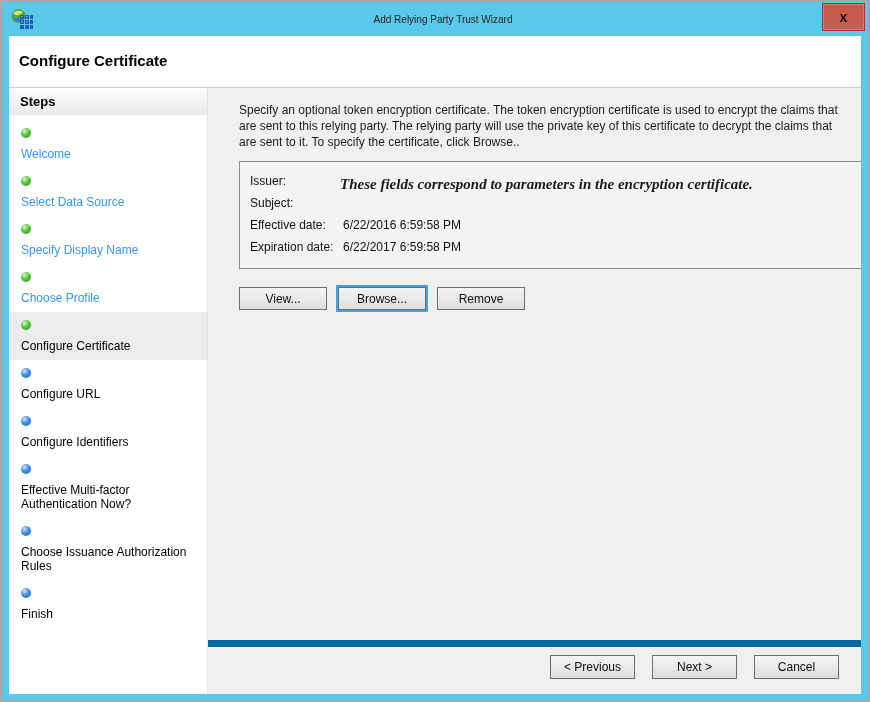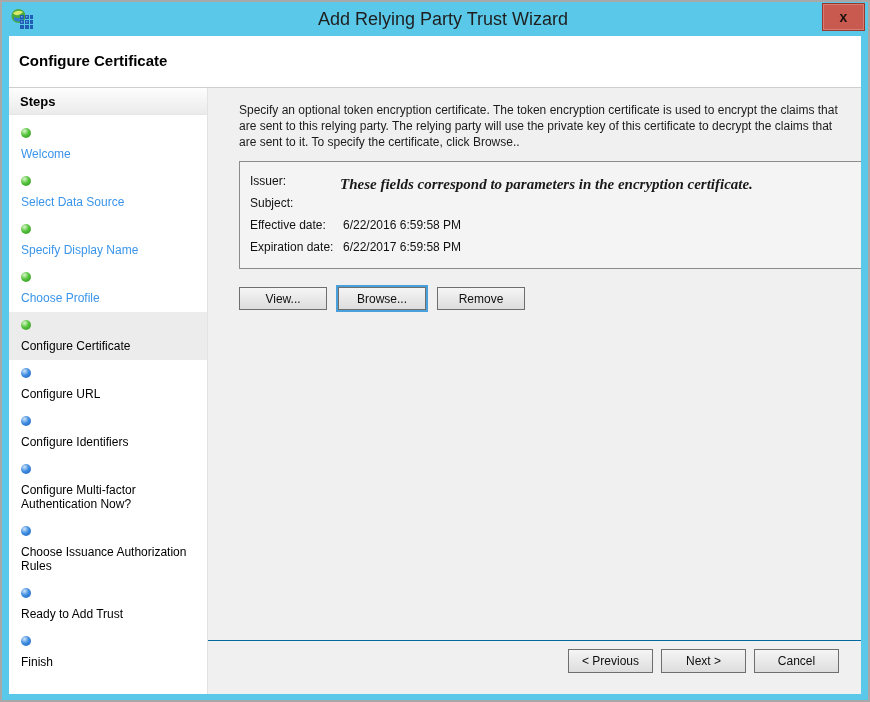--- a/index.html
+++ b/index.html
@@ -8,21 +8,21 @@
   .frame{
     position:relative; width:870px; height:702px;
     border:2px solid #a8a8a8; background:#5ac8e9;
   }
 
   
   .titlebar{ height:34px; position:relative; display:flex; align-items:center; }
   .app-icon{ margin-left:8px; width:24px; height:22px; flex:none; }
   .window-title{
     position:absolute; left:16px; right:0; text-align:center;
-    font-size:18px; color:#1e1e1e; pointer-events:none;
+    font-size:10px; color:#1e1e1e; pointer-events:none;
   }
   .close-btn{
     position:absolute; right:3px; top:1px; width:43px; height:28px;
     background:#c95a50; border:1px solid #963a30;
     color:#1a100e; font-weight:bold; font-size:14px; line-height:26px;
     text-align:center; cursor:default;
     box-shadow:inset 0 0 0 1px #d97c72;
   }
 
   
@@ -81,23 +81,23 @@
   .win-btn{
     font-family:"Liberation Sans",sans-serif; font-size:12px; color:#0f0f0f;
     background:linear-gradient(#f5f5f5,#dddddd);
     border:1px solid #6e6e6e; height:23px; cursor:default;
   }
   .cert-actions{ margin-top:18px; display:flex; gap:11px; }
   .cert-actions .win-btn{ width:88px; }
   .cert-actions .win-btn.focused{ outline:2px solid #4aa0da; outline-offset:0; }
 
   .footer{
-    flex:none; height:54px; border-top:1px solid #0369a1;
+    flex:none; height:54px; border-top:7px solid #0369a1;
     display:flex; justify-content:flex-end; align-items:flex-start;
-    gap:8px; padding:8px 22px 4px 0;
+    gap:17px; padding:8px 22px 4px 0;
   }
   .footer .win-btn{ width:85px; height:24px; }
 </style>
 </head>
 <body>
 
 <div class="frame">
 
   <div class="titlebar">
     <svg class="app-icon" viewBox="0 0 24 22">
@@ -160,29 +160,25 @@
             <li class="upcoming">
               <span class="bullet"></span>
               <span class="label">Configure URL</span>
             </li>
             <li class="upcoming">
               <span class="bullet"></span>
               <span class="label">Configure Identifiers</span>
             </li>
             <li class="upcoming">
               <span class="bullet"></span>
-              <span class="label">Configure Multi-factor Authentication Now?</span>
+              <span class="label">Effective Multi-factor Authentication Now?</span>
             </li>
             <li class="upcoming">
               <span class="bullet"></span>
               <span class="label">Choose Issuance Authorization Rules</span>
-            </li>
-            <li class="upcoming">
-              <span class="bullet"></span>
-              <span class="label">Ready to Add Trust</span>
             </li>
             <li class="upcoming">
               <span class="bullet"></span>
               <span class="label">Finish</span>
             </li>
           </ul>
       </div>
 
       <div class="content">
         <div class="content-main">

